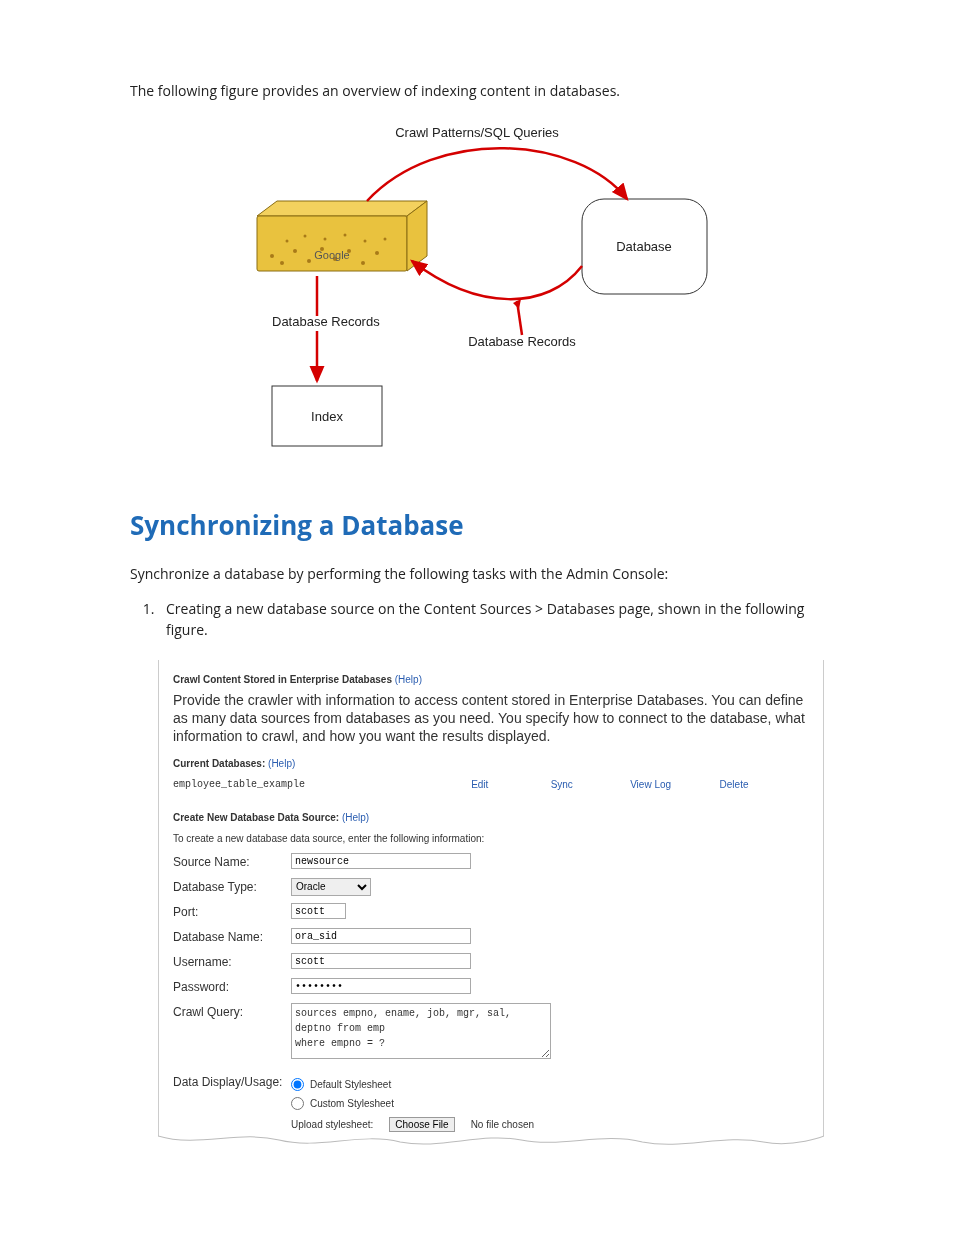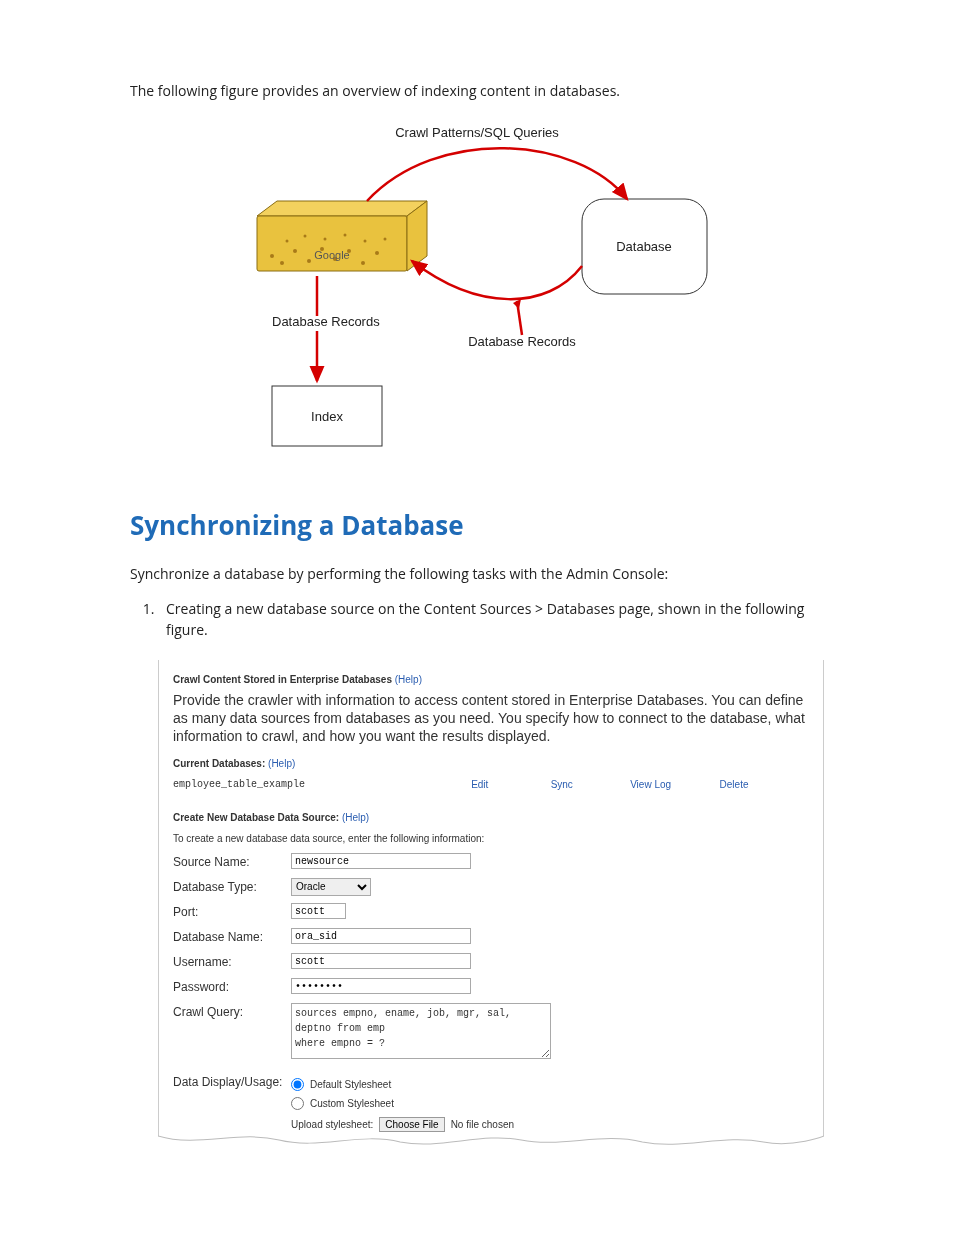--- a/index.html
+++ b/index.html
@@ -55,21 +55,21 @@
   font-family: "Courier New", monospace; font-size: 10px;
   border: 1px solid #a9a9a9; padding: 1px 3px; height: 16px; width: 180px;
 }
 .shot .form-ctl input.short { width: 55px; }
 .shot .form-ctl select {
   font-size: 10px; border: 1px solid #a9a9a9; height: 18px; width: 80px;
 }
 .shot .sq { color: #333; }
 .shot .squig { text-decoration-style: wavy; text-decoration-color: #c00; text-decoration-thickness: 1px; text-underline-offset: 1px; }
 .shot .radio-row { display: flex; align-items: center; gap: 6px; margin: 4px 0; font-size: 10px; }
-.shot .file-row { display: flex; align-items: center; gap: 6px; font-size: 10px; margin-top: 6px;}
+.shot .file-row { display: flex; align-items: center; gap: 16px; font-size: 10px; margin-top: 6px;}
 .shot .filebtn { border: 1px solid #999; background: #eee; font-size: 10px; padding: 1px 5px; }
 .shot .sub { font-size: 10px; color: #333; margin-top: 6px; }
 .shot-fade {
   position: absolute; left: 0; right: 0; bottom: 0; height: 24px;
   pointer-events: none;
 }
 .shot-fade svg { width: 100%; height: 100%; display: block; }
 </style>
 </head>
 <body>

